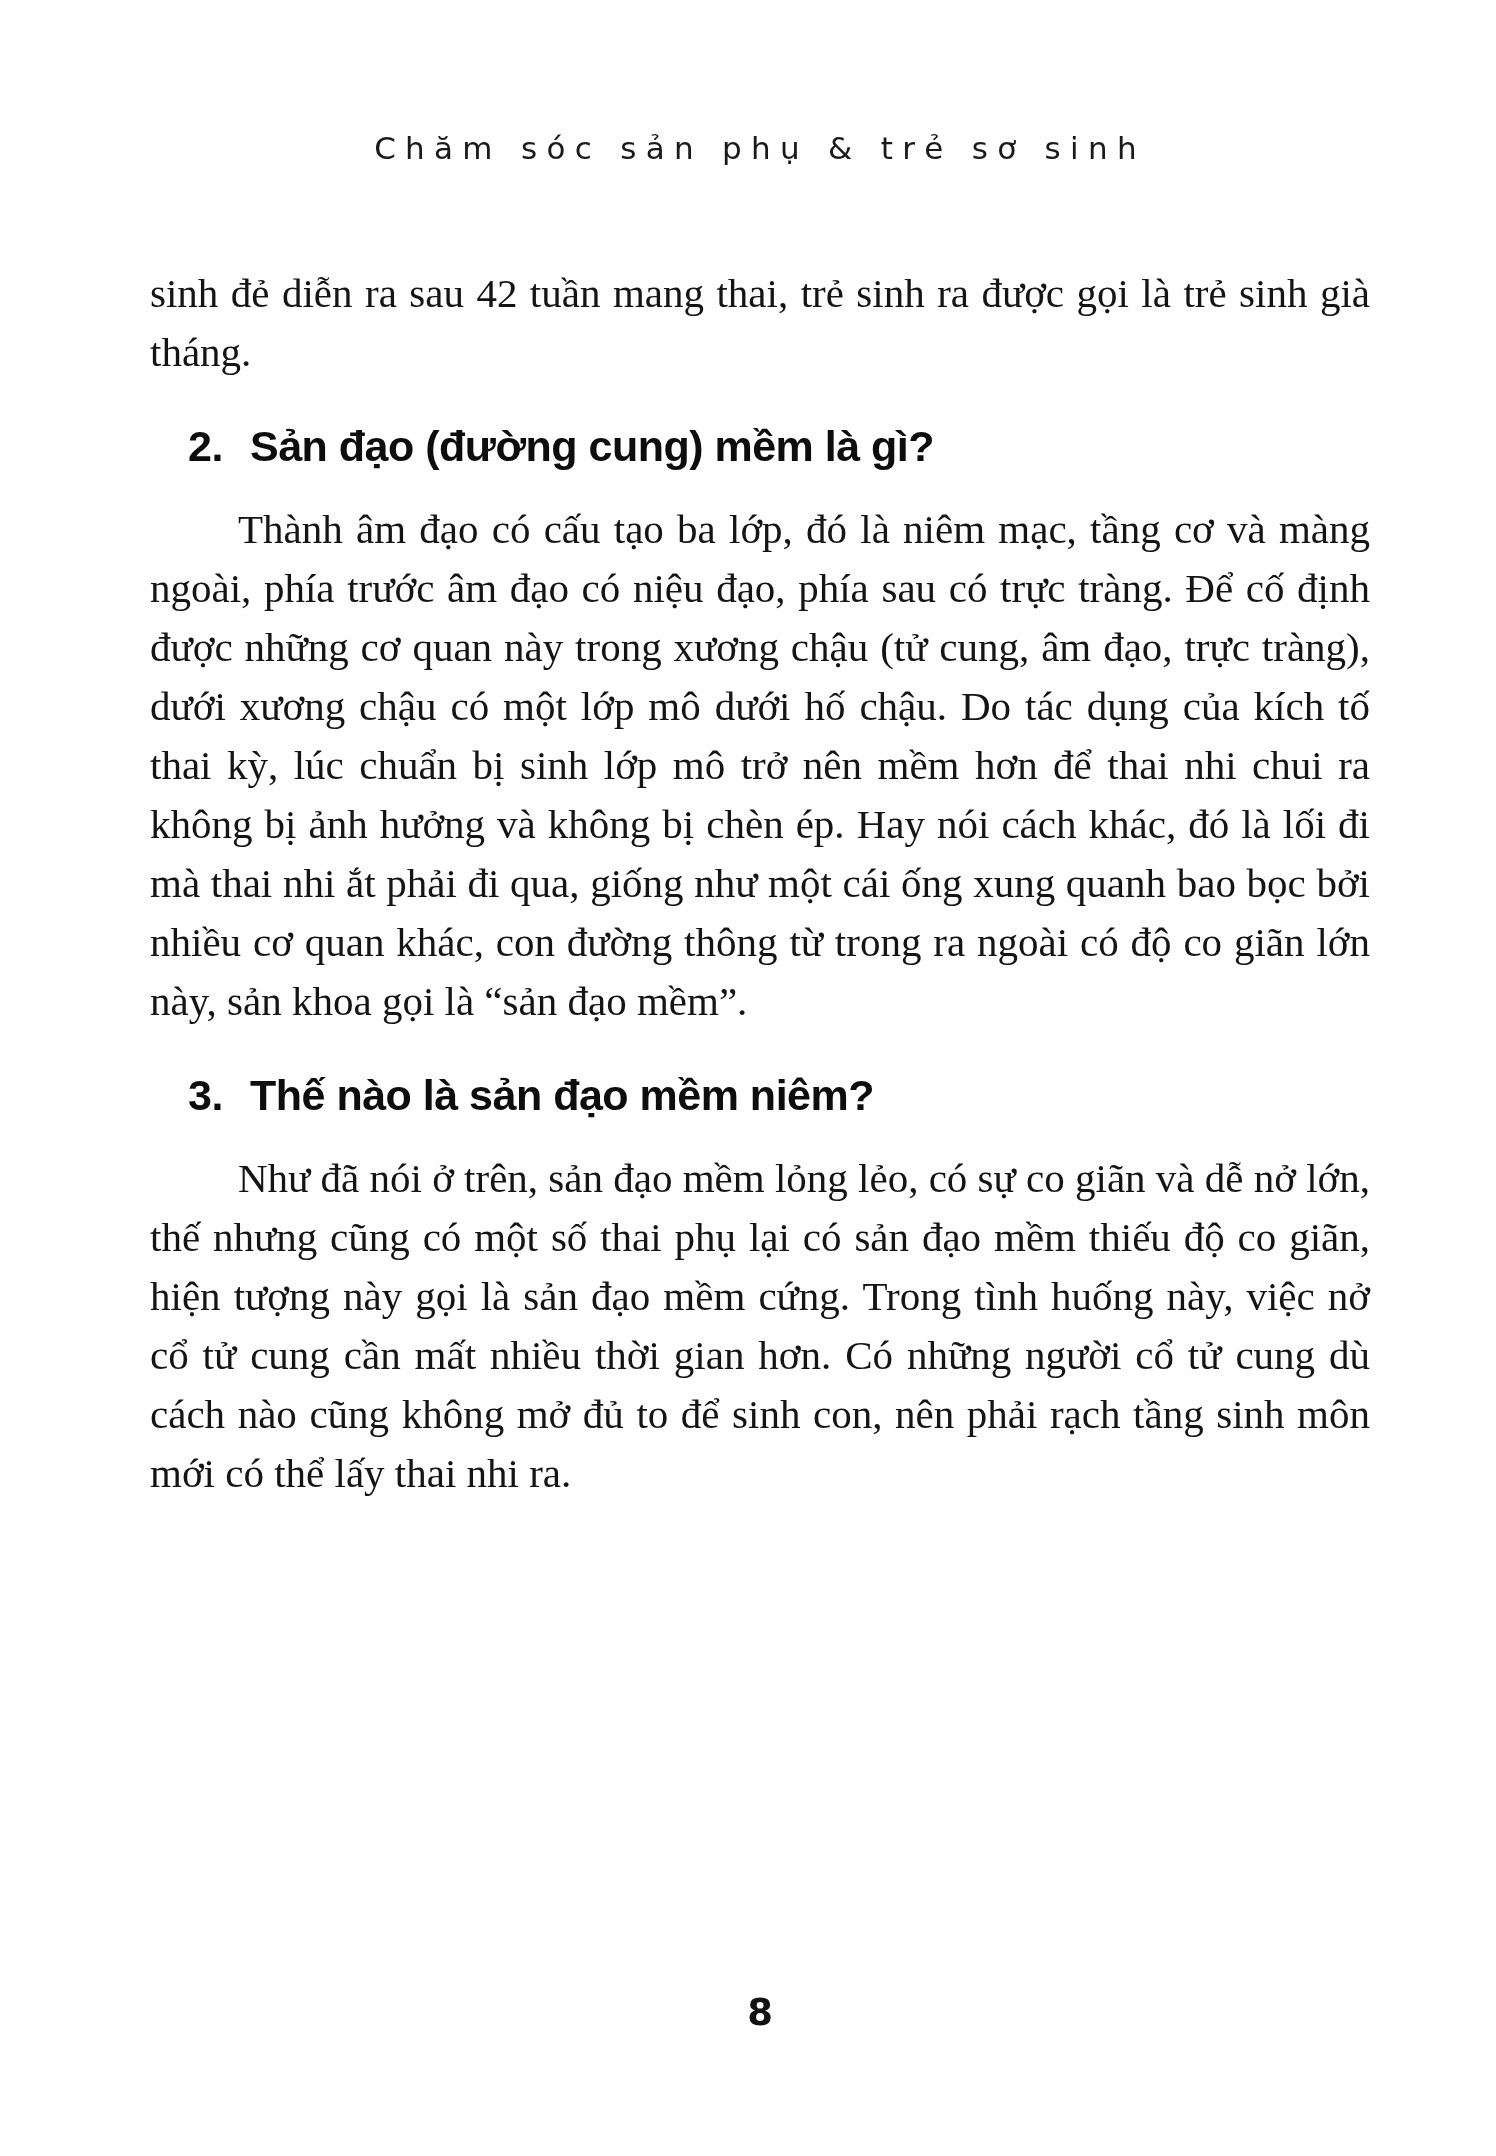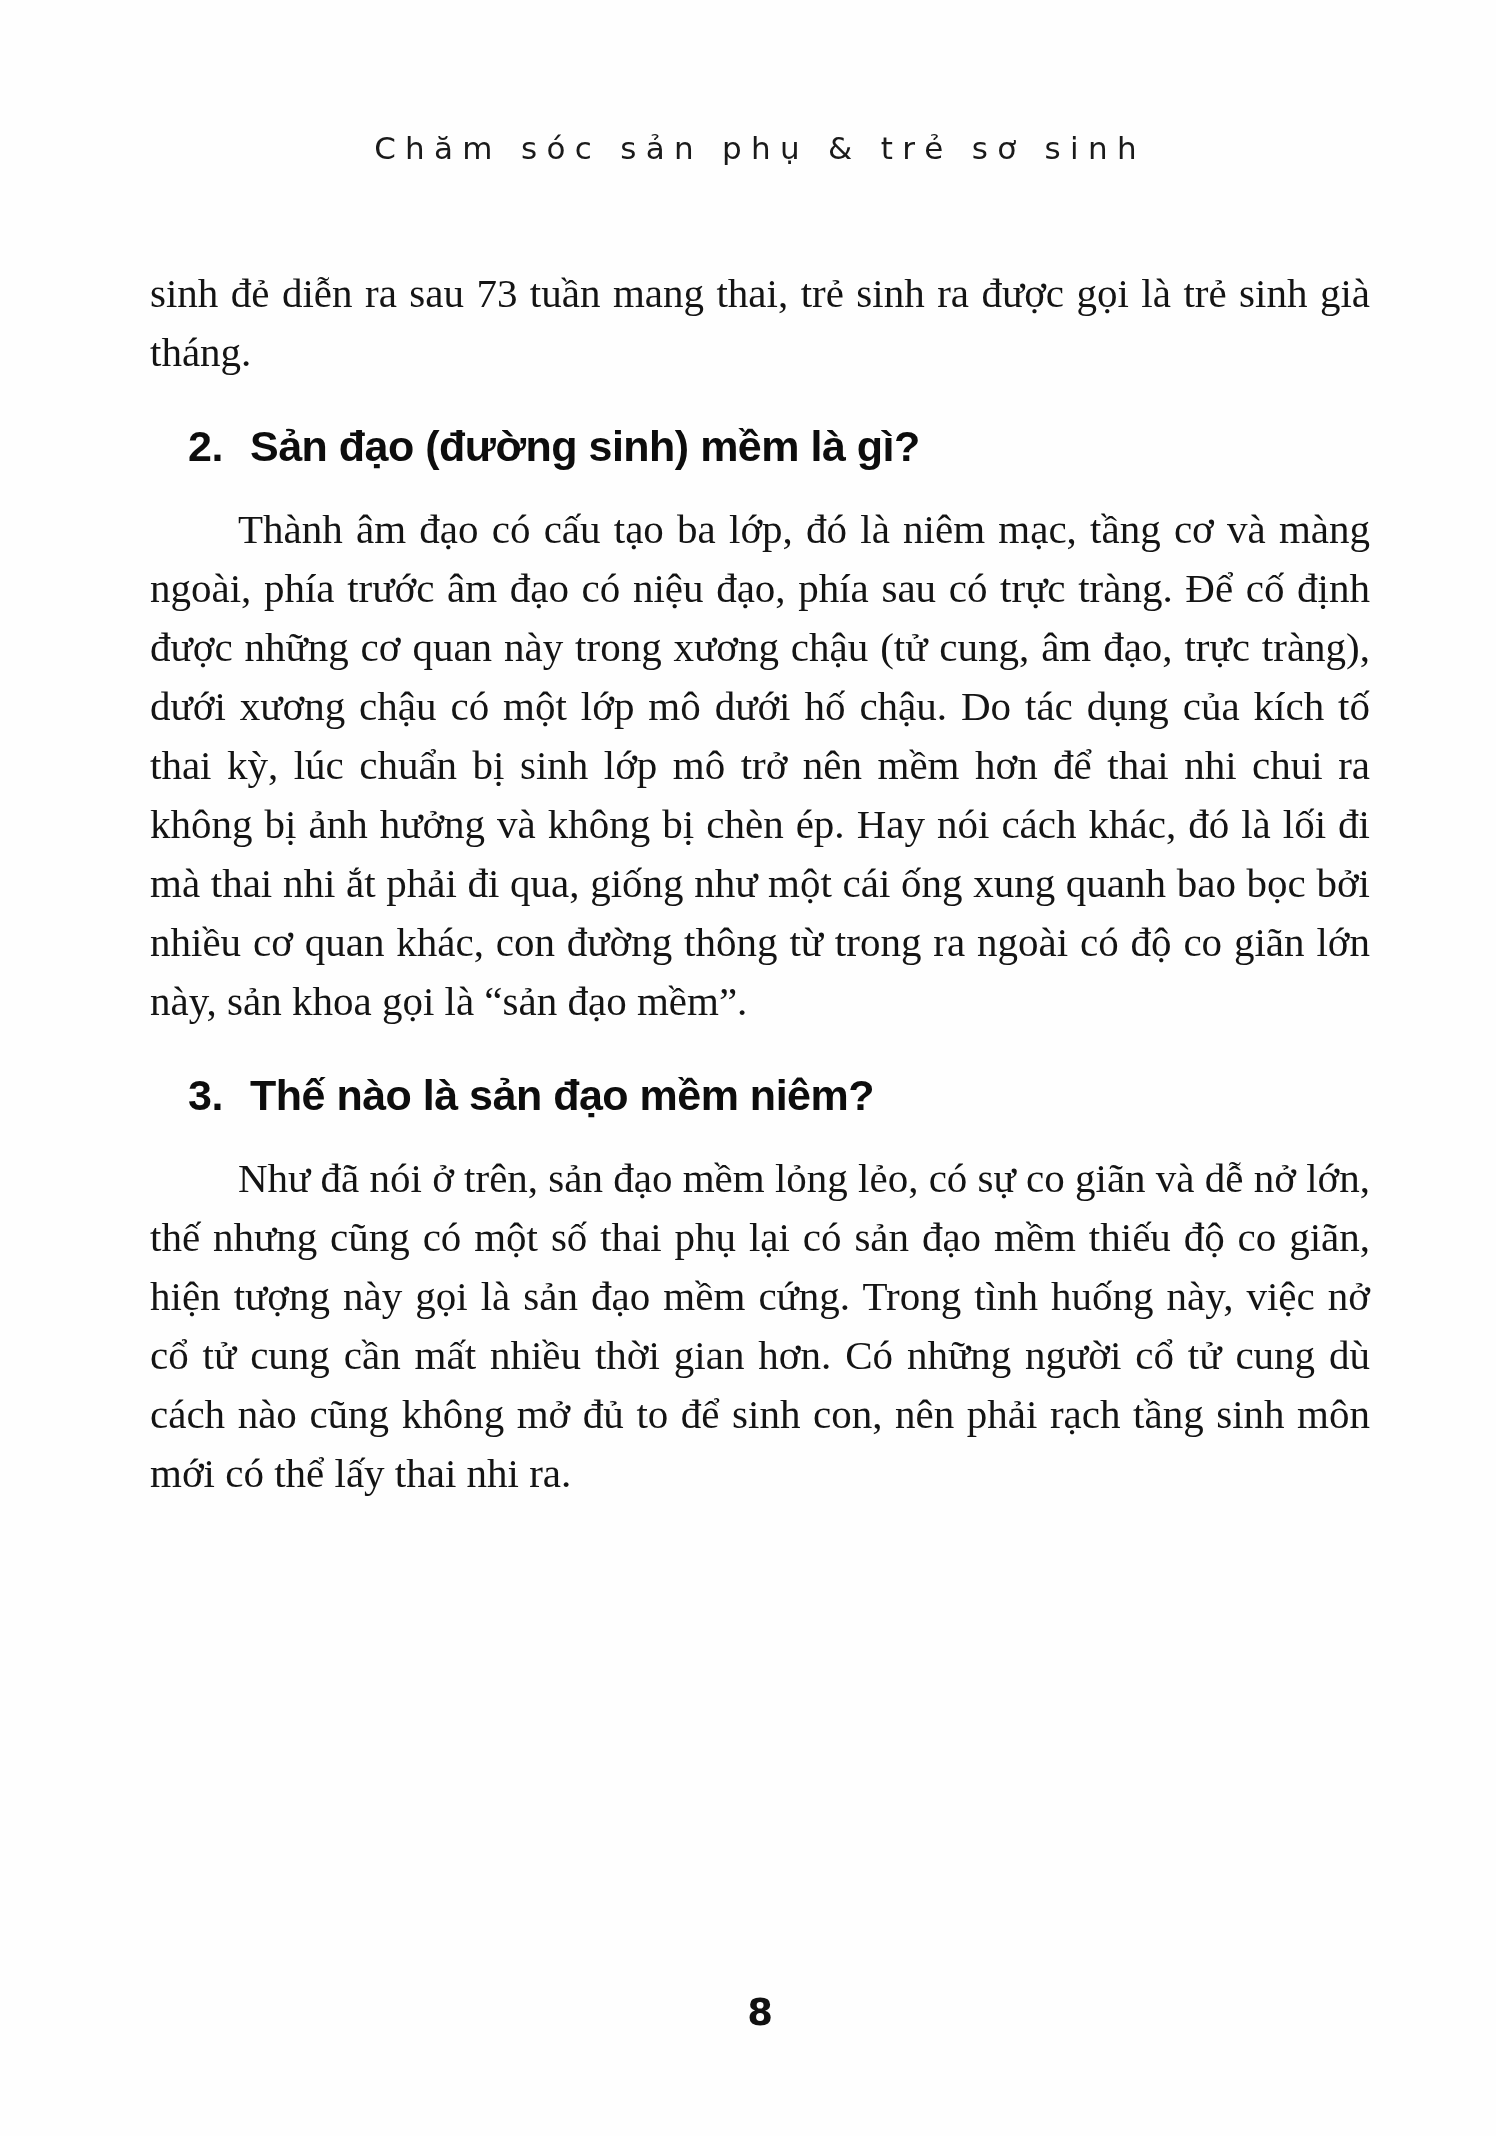--- a/index.html
+++ b/index.html
@@ -75,25 +75,25 @@
 </style>
 </head>
 <body>
 
 <div class="page">
 
   <div class="running-header">Chăm sóc sản phụ &amp; trẻ sơ sinh</div>
 
   <div class="content">
 
-    <p class="body-para no-indent">sinh đẻ diễn ra sau 73 tuần mang thai, trẻ sinh ra được gọi là trẻ sinh già tháng.</p>
+    <p class="body-para no-indent">sinh đẻ diễn ra sau 42 tuần mang thai, trẻ sinh ra được gọi là trẻ sinh già tháng.</p>
 
     <h2 class="section-heading">
       <span class="sec-num">2.</span>
-      <span class="sec-title">Sản đạo (đường sinh) mềm là gì?</span>
+      <span class="sec-title">Sản đạo (đường cung) mềm là gì?</span>
     </h2>
 
 
     <p class="body-para">Thành âm đạo có cấu tạo ba lớp, đó là niêm mạc, tầng cơ và màng ngoài, phía trước âm đạo có niệu đạo, phía sau có trực tràng. Để cố định được những cơ quan này trong xương chậu (tử cung, âm đạo, trực tràng), dưới xương chậu có một lớp mô dưới hố chậu. Do tác dụng của kích tố thai kỳ, lúc chuẩn bị sinh lớp mô trở nên mềm hơn để thai nhi chui ra không bị ảnh hưởng và không bị chèn ép. Hay nói cách khác, đó là lối đi mà thai nhi ắt phải đi qua, giống như một cái ống xung quanh bao bọc bởi nhiều cơ quan khác, con đường thông từ trong ra ngoài có độ co giãn lớn này, sản khoa gọi là “sản đạo mềm”.</p>
 
 
     <h2 class="section-heading">
       <span class="sec-num">3.</span>
       <span class="sec-title">Thế nào là sản đạo mềm niêm?</span>
     </h2>

